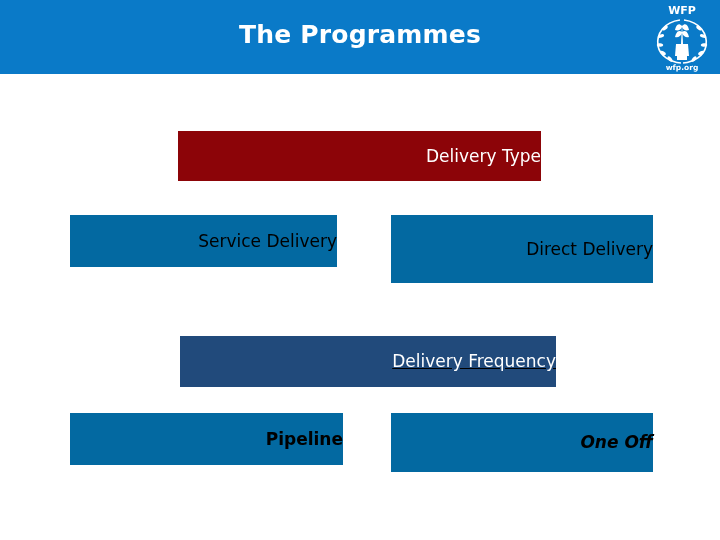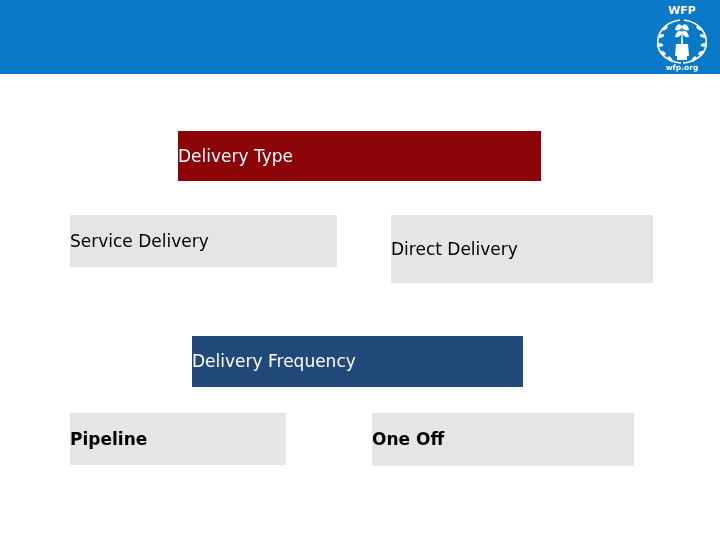--- a/index.html
+++ b/index.html
@@ -49,21 +49,21 @@
   }
   .wfp-logo svg {
     display: block;
   }
 
   
   .box {
     position: absolute;
     display: flex;
     align-items: center;
-    justify-content: flex-start;
+    justify-content: flex-end;
     box-sizing: border-box;
   }
   .box-label {
     font-size: 17px;
     line-height: 1.1;
     white-space: nowrap;
   }
 
   .box-heading {
     background: #8c0408;
@@ -73,40 +73,41 @@
   }
 
   .box-heading-blue {
     background: #214a7b;
   }
   .box-heading-blue .box-label {
     color: #ffffff;
   }
 
   .box-item {
-    background: #e5e5e5;
+    background: #0369a1;
   }
   .box-item .box-label {
     color: #000000;
   }
 
   
   .pos-delivery-type      { left: 178px; top: 131px; width: 363px; height: 50px; }
   .pos-service-delivery   { left: 70px;  top: 215px; width: 267px; height: 52px; }
   .pos-direct-delivery    { left: 391px; top: 215px; width: 262px; height: 68px; }
-  .pos-delivery-frequency { left: 192px; top: 336px; width: 331px; height: 51px; }
-  .pos-pipeline           { left: 70px;  top: 413px; width: 216px; height: 52px; }
-  .pos-one-off            { left: 372px; top: 413px; width: 262px; height: 53px; }
+  .pos-delivery-frequency { left: 180px; top: 336px; width: 376px; height: 51px; text-decoration: underline; }
+  .pos-pipeline           { left: 70px;  top: 413px; width: 273px; height: 52px; }
+  .pos-one-off            { left: 391px; top: 413px; width: 262px; height: 59px; font-style: italic; }
 
   .bold-label { font-weight: bold; }
 </style>
 </head>
 <body>
 
 <div class="header-band">
+  <div class="header-title">The Programmes</div>
 
   <div class="wfp-logo">
     <svg width="64" height="74" viewBox="0 0 64 74" xmlns="http://www.w3.org/2000/svg">
 
       <text x="32" y="14" text-anchor="middle" fill="#ffffff" font-family="DejaVu Sans, sans-serif" font-size="11" font-weight="bold">WFP</text>
 
       <g fill="none" stroke="#ffffff" stroke-width="1.6">
         <path d="M30 20 C 14 22, 6 34, 8 46 C 10 56, 20 62, 31 63"></path>
         <path d="M34 20 C 50 22, 58 34, 56 46 C 54 56, 44 62, 33 63"></path>
       </g>

